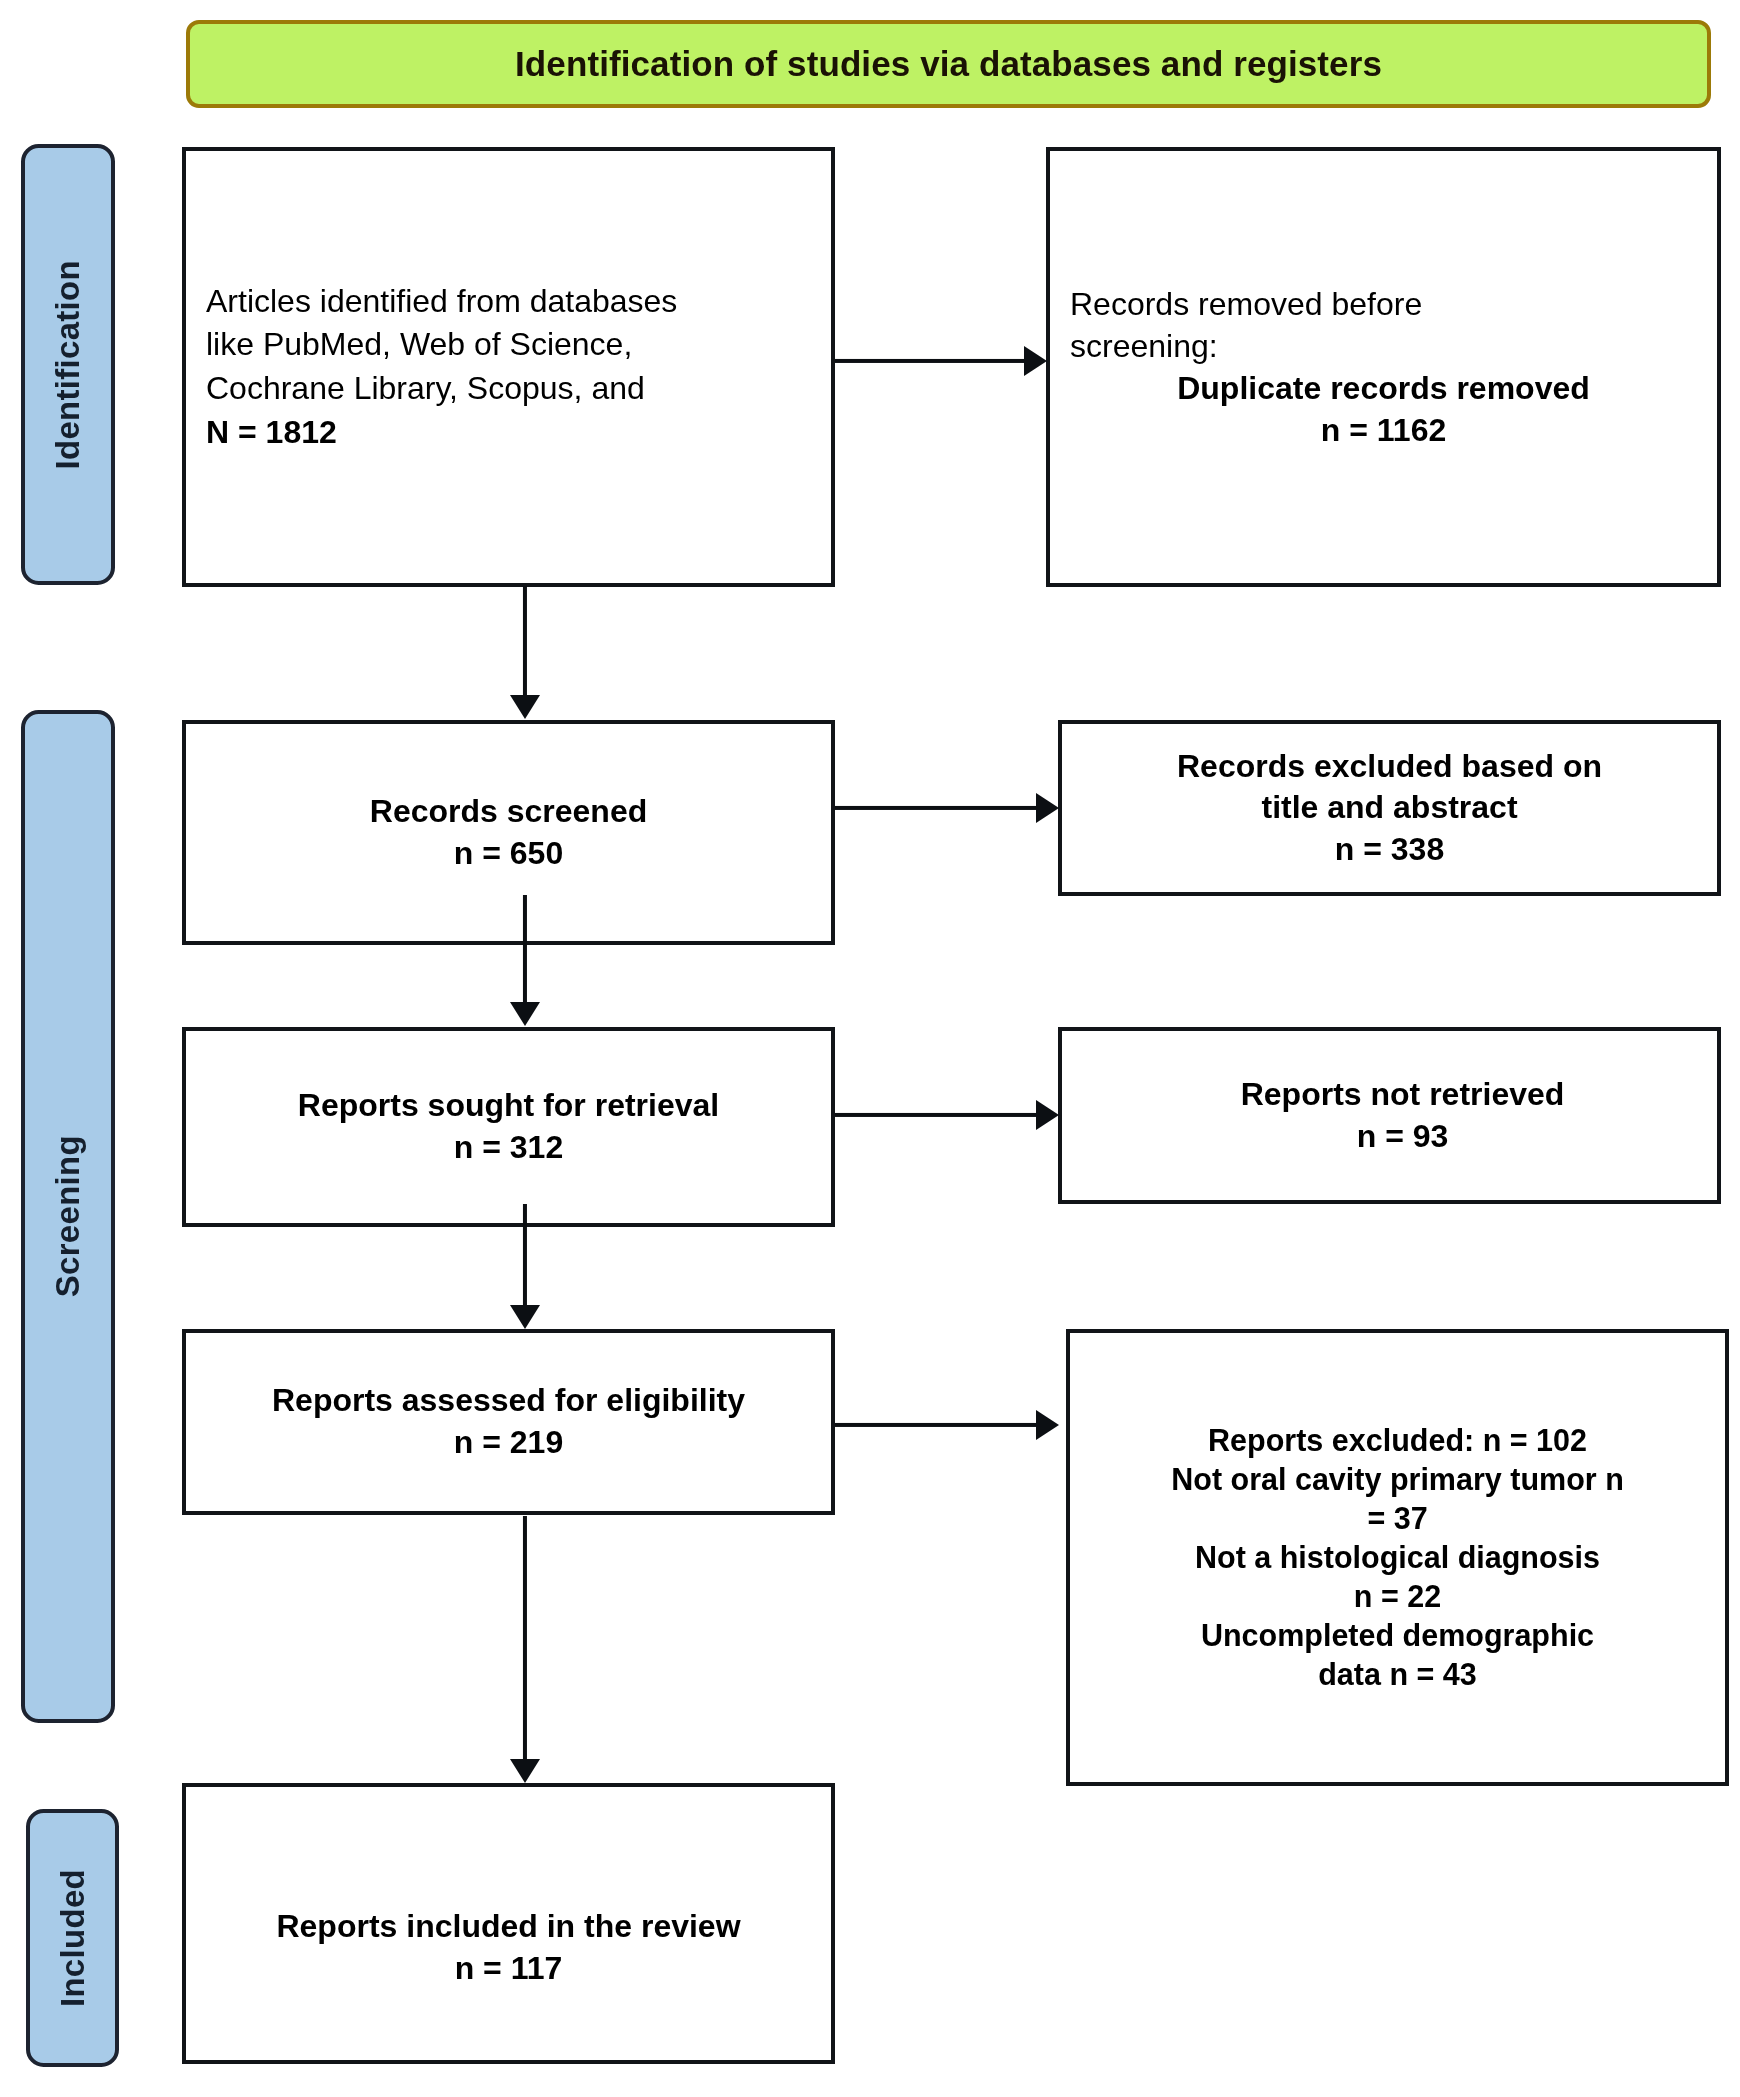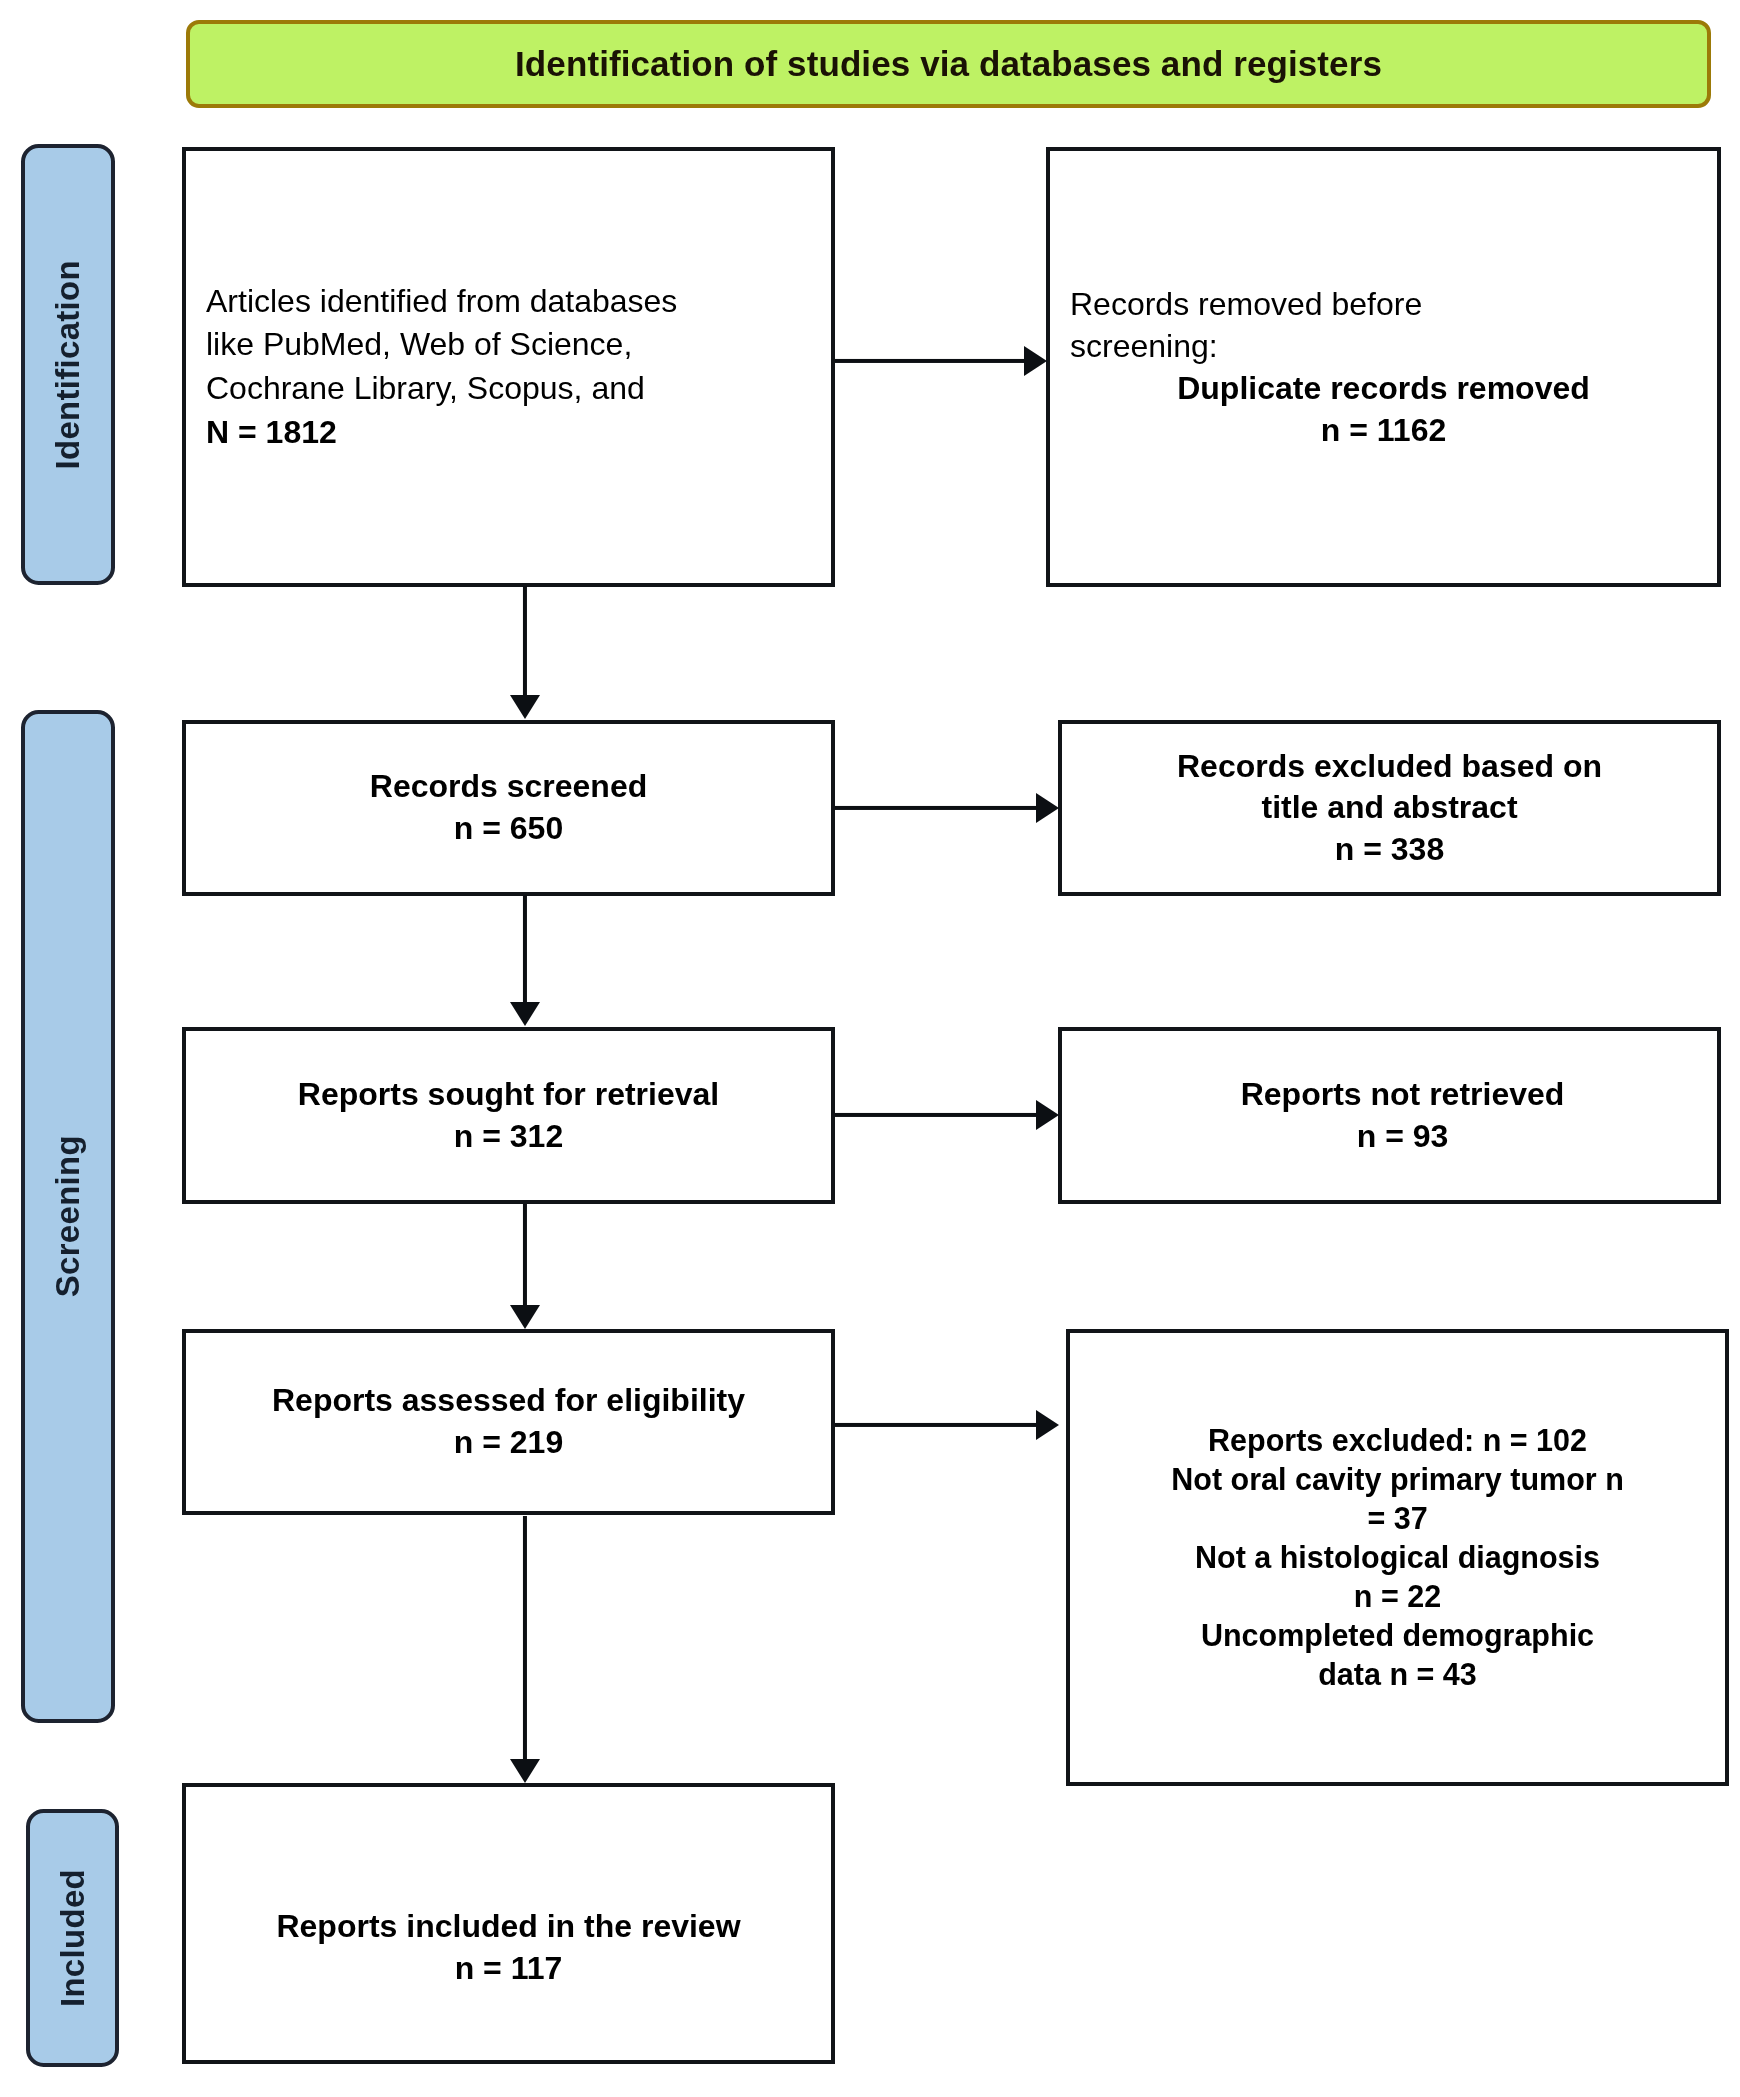--- a/index.html
+++ b/index.html
@@ -67,22 +67,22 @@
     justify-content:center;
   }
   .box-inner{ padding:0 20px; width:100%; box-sizing:border-box; }
   .line{ font-size:32px; line-height:1.30; }
   .line.bold{ font-weight:bold; }
   .line.center{ text-align:center; }
   .line.left{ text-align:left; }
 
   
   #box-identified     { left:182px; top:147px;  width:653px; height:440px; }
-  #box-screened       { left:182px; top:720px; width:653px; height:176px;align-items:flex-end; }
-  #box-sought         { left:182px; top:1027px; width:653px; height:177px; }
+  #box-screened       { left:182px; top:720px; width:653px; height:225px;align-items:flex-end; }
+  #box-sought         { left:182px; top:1027px; width:653px; height:200px; }
   #box-assessed       { left:182px; top:1329px; width:653px; height:186px; }
   #box-included       { left:182px; top:1783px; width:653px; height:281px; }
 
   
   #box-removed        { left:1046px; top:147px;  width:675px; height:440px; }
   #box-excluded-ta    { left:1058px; top:720px; width:663px; height:176px; }
   #box-not-retrieved  { left:1058px; top:1027px; width:663px; height:177px;padding-left:26px; }
   #box-excluded-reasons{ left:1058px; top:1329px; width:663px; height:457px;margin-left:8px; }
   #box-excluded-reasons .line{ font-size:30.5px; line-height:1.28; }
 

